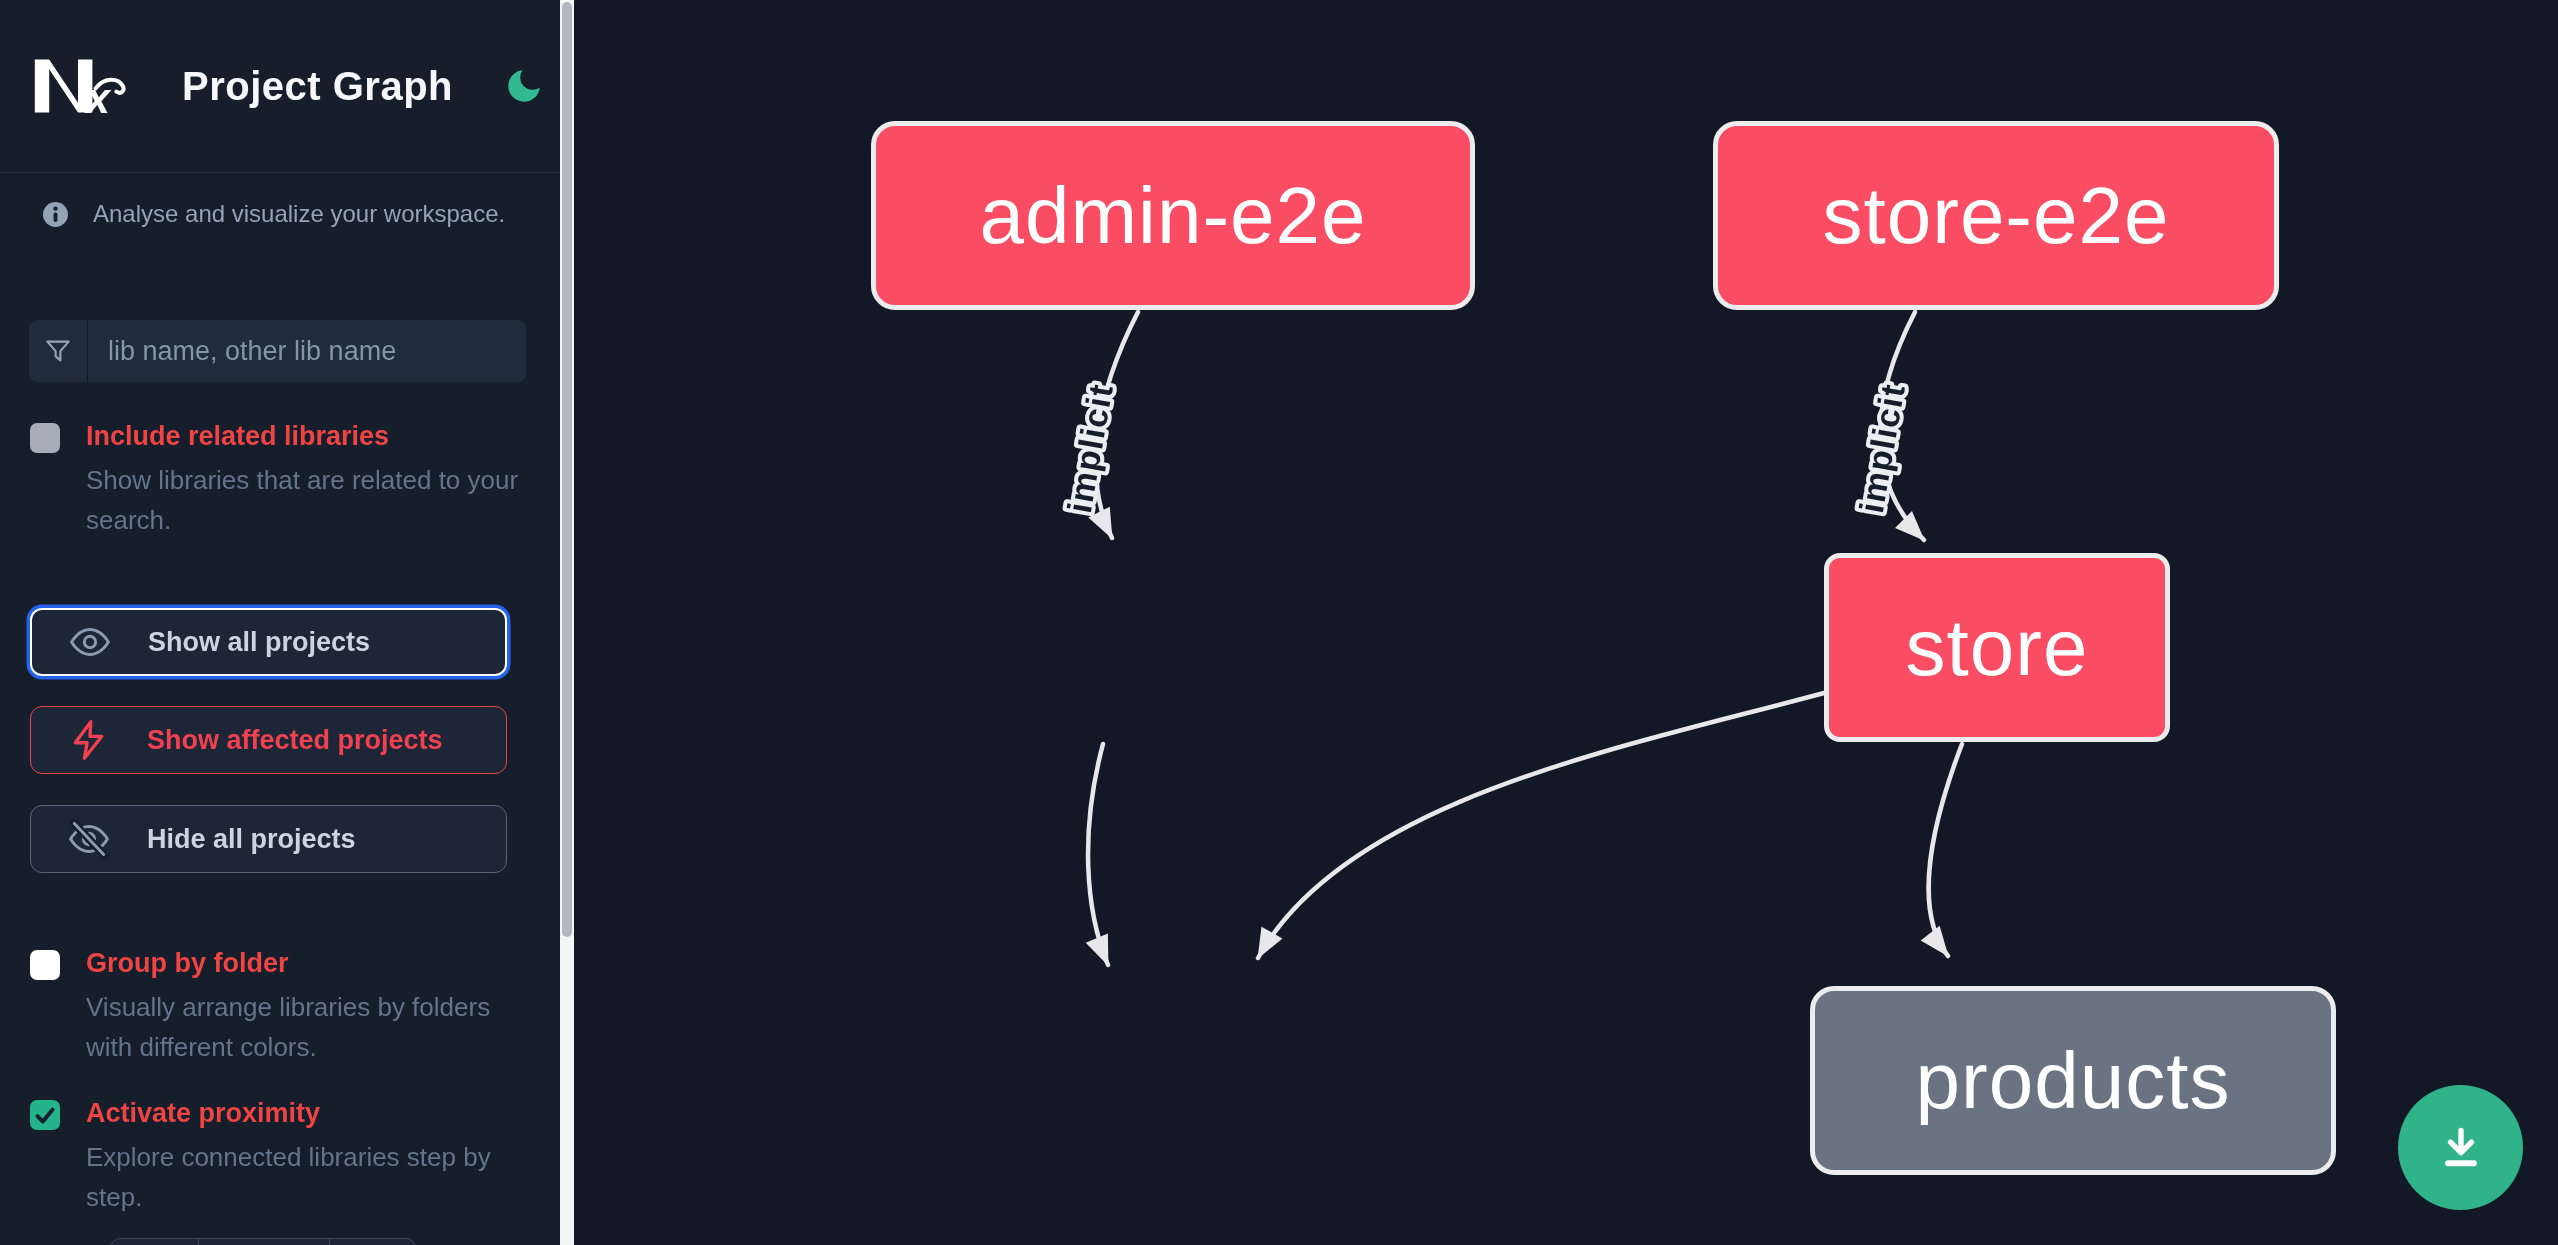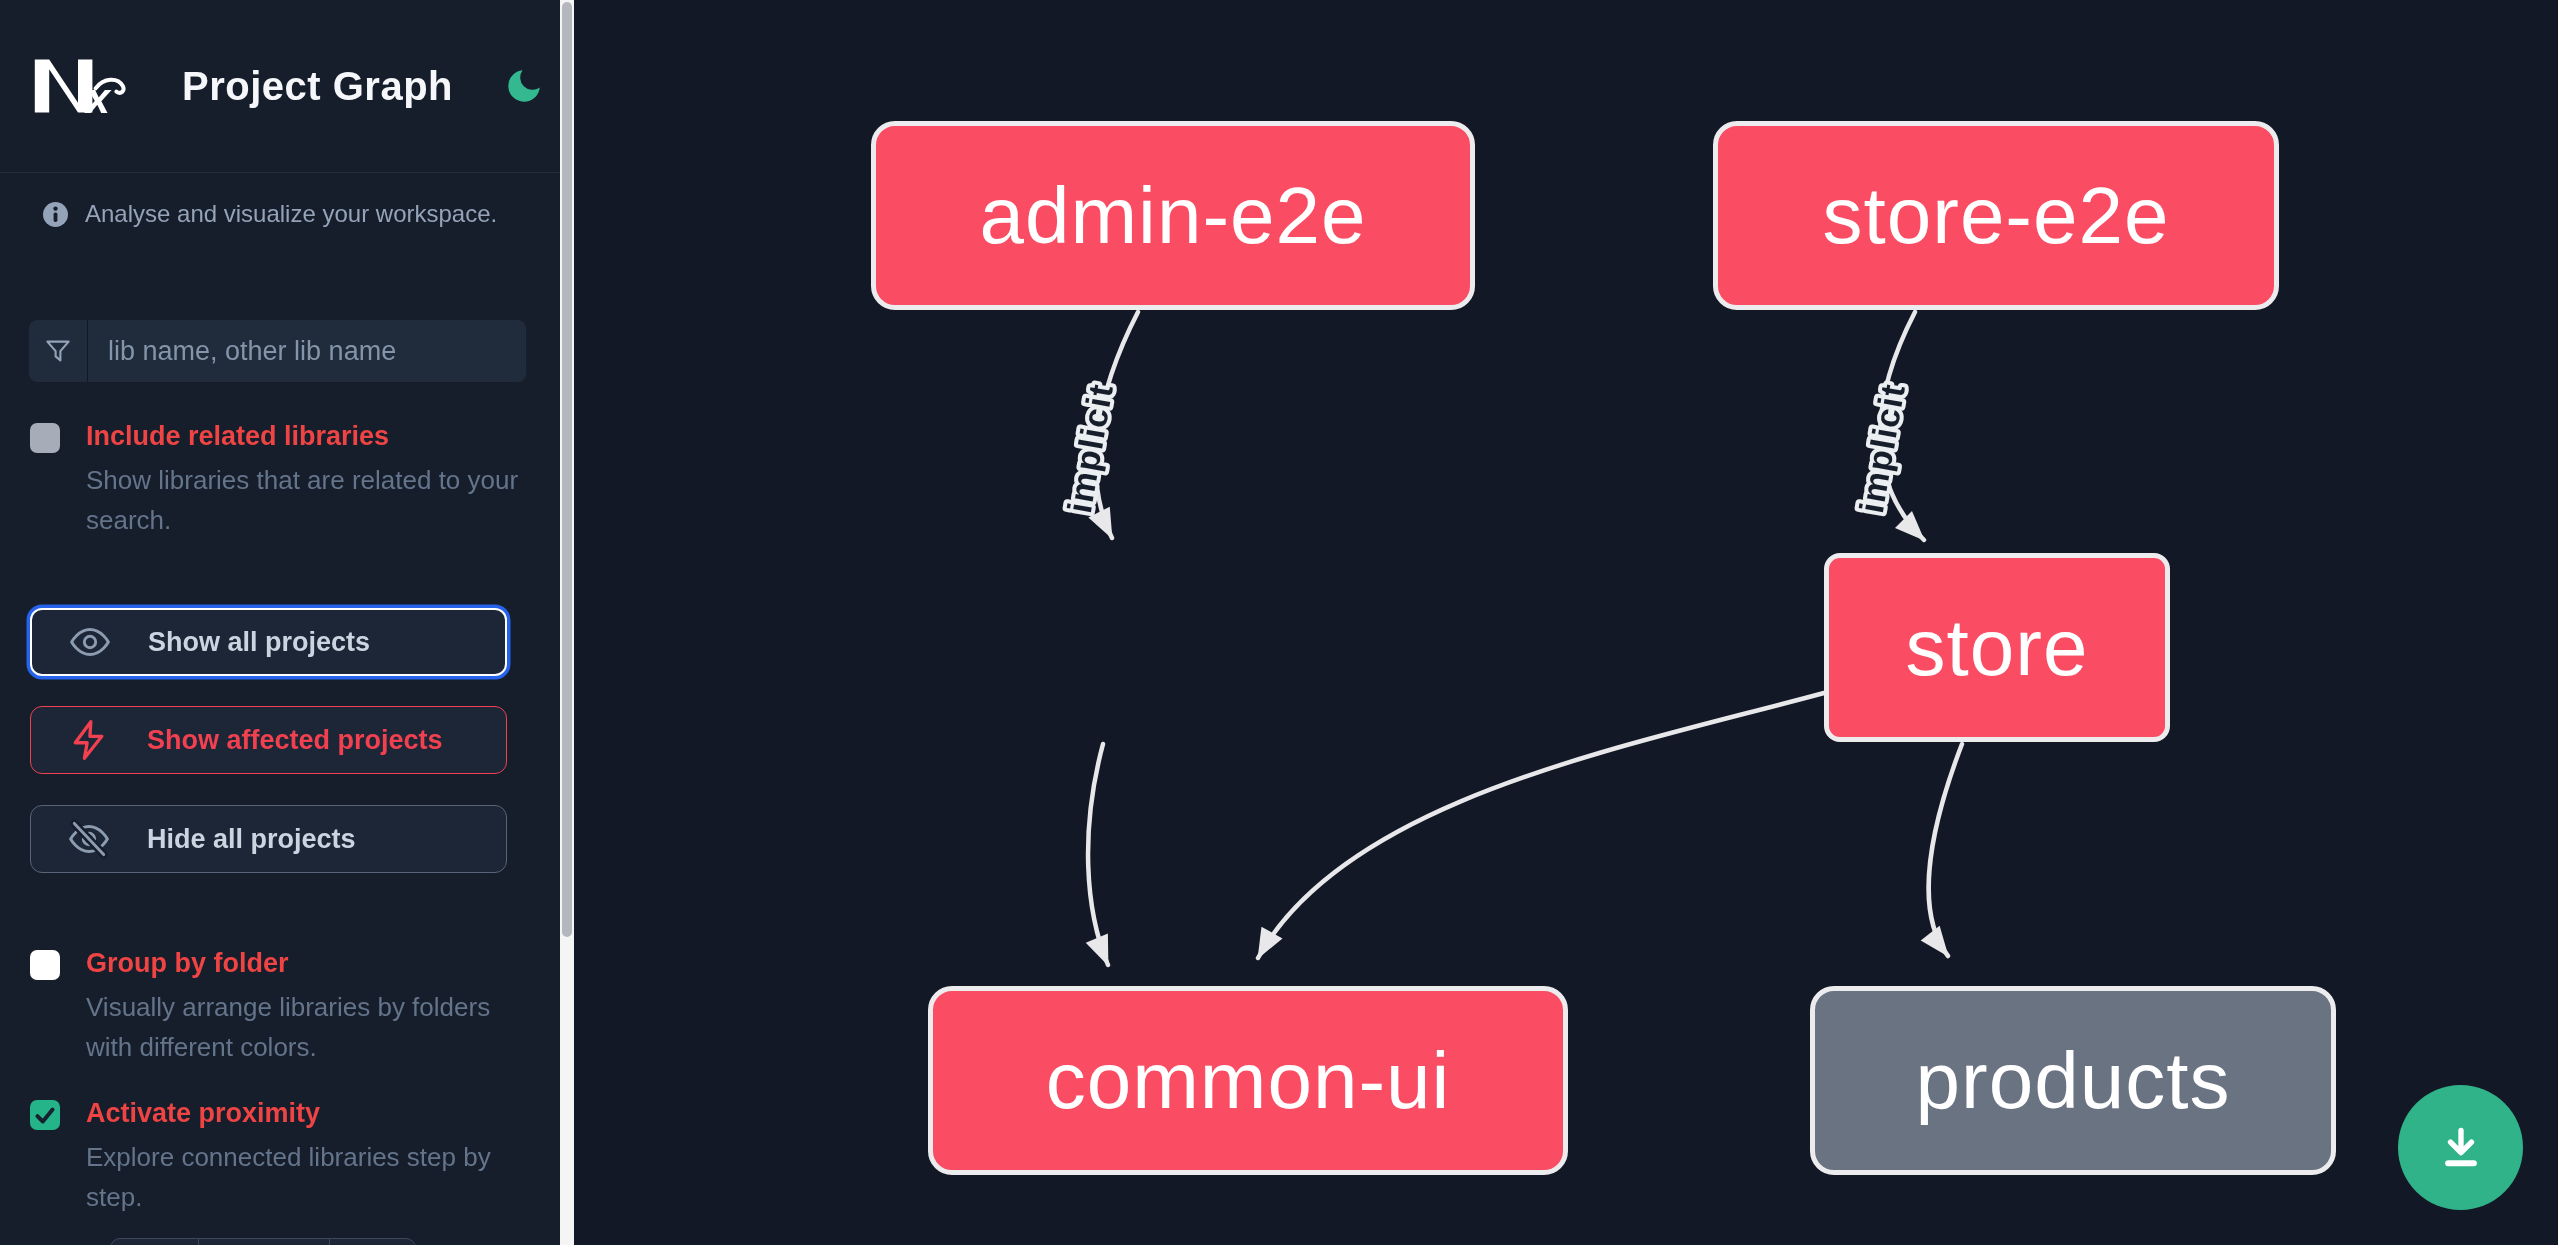--- a/index.html
+++ b/index.html
@@ -6,21 +6,21 @@
   body{
     width:2558px;height:1245px;overflow:hidden;position:relative;
     background:#121826;font-family:"Liberation Sans",sans-serif;
     -webkit-font-smoothing:antialiased;
   }
   
   .sidebar{position:absolute;left:0;top:0;width:560px;height:1245px;background:#161d2b;z-index:5;}
   .app-header{position:absolute;left:0;top:0;width:560px;height:173px;border-bottom:1px solid #242d3e;display:flex;align-items:center;padding-left:30px;box-sizing:border-box;}
   .app-title{font-size:40px;font-weight:700;color:#f5f7fa;margin-left:56px;letter-spacing:.5px;}
   .moon-btn{margin-left:50px;background:none;border:none;padding:0;cursor:pointer;display:flex;}
-  .info-row{position:absolute;left:42px;top:200px;display:flex;align-items:center;gap:16px;}
+  .info-row{position:absolute;left:42px;top:200px;display:flex;align-items:center;gap:24px;}
   .info-text{font-size:24px;color:#94a3b8;}
   .search-box{position:absolute;left:29px;top:320px;width:497px;height:62px;background:#202b3c;border-radius:8px;display:flex;align-items:stretch;overflow:hidden;}
   .search-iconseg{width:58px;display:flex;align-items:center;justify-content:center;border-right:1px solid #121826;}
   .search-input{flex:1;background:transparent;border:none;outline:none;color:#cbd5e1;font-size:27px;padding:0 20px;font-family:"Liberation Sans",sans-serif;}
   .search-input::placeholder{color:#8494ab;}
   .opt-row{position:absolute;left:30px;display:flex;align-items:flex-start;}
   .checkbox{width:30px;height:30px;border-radius:7px;flex:0 0 auto;margin-top:2px;display:flex;align-items:center;justify-content:center;cursor:pointer;}
   .cb-gray{background:#a6adb9;}
   .cb-white{background:#ffffff;}
   .cb-checked{background:#25b389;}
@@ -73,23 +73,20 @@
 
   <div class="node node-app" style="left:297px;top:121px;width:604px;height:189px;">
     <span>admin-e2e</span>
   </div>
   <div class="node node-app" style="left:1139px;top:121px;width:566px;height:189px;">
     <span>store-e2e</span>
   </div>
   <div class="node node-app" style="left:1250px;top:553px;width:346px;height:189px;border-radius:16px;">
     <span>store</span>
   </div>
-  <div class="node node-app" style="left:354px;top:986px;width:640px;height:189px;">
-    <span>common-ui</span>
-  </div>
   <div class="node node-lib" style="left:1236px;top:986px;width:526px;height:189px;">
     <span>products</span>
   </div>
 </div>
 
 <div class="sidebar">
 
   <div class="app-header">
     <span style="display:flex;">
       <svg width="96" height="64" viewBox="0 0 120 74" fill="none">

